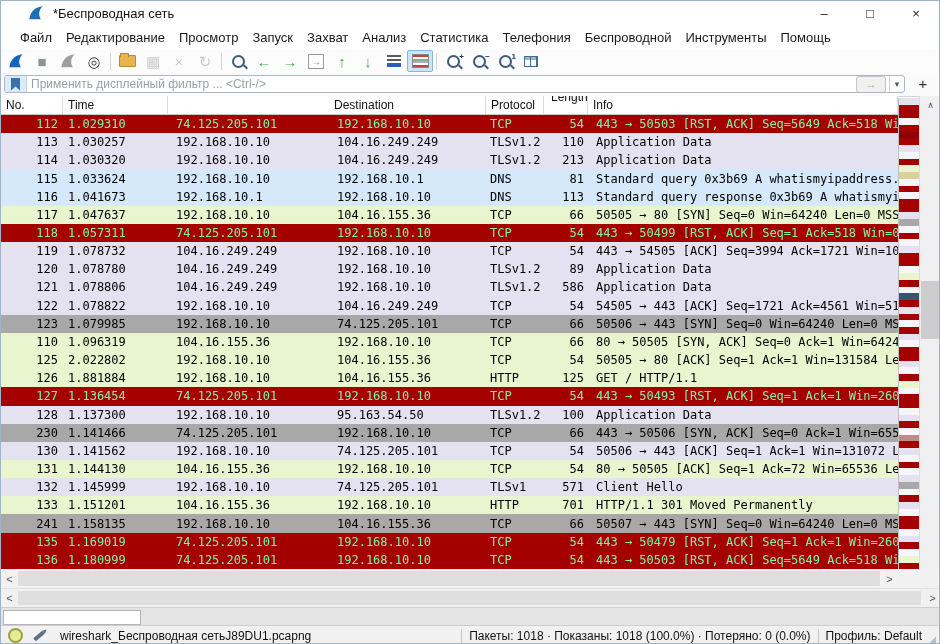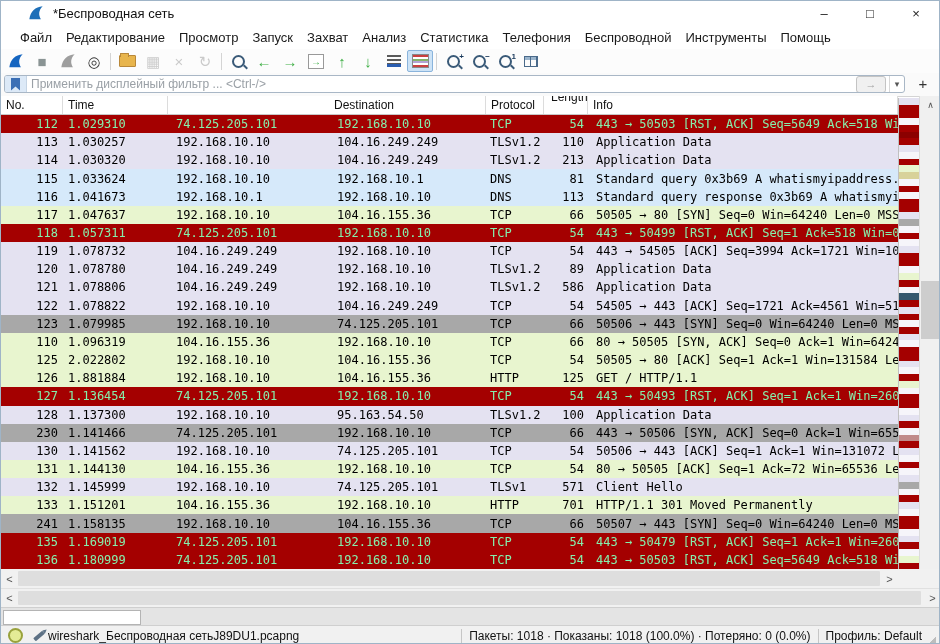--- a/index.html
+++ b/index.html
@@ -107,21 +107,21 @@
   .statusbar{position:absolute;left:0;top:624px;right:0;height:20px;background:#f1f1f1;
     border-top:1px solid #cfcfcf;display:flex;align-items:center;font-size:12px;color:#111;
     box-sizing:border-box;}
   .expert{width:11px;height:11px;border-radius:50%;background:#e4ec96;border:2px solid #99a23c;
     margin-left:7px;}
   .pencilwrap{width:16px;height:14px;position:relative;margin-left:9px;}
   .pencil{position:absolute;left:1px;top:5px;width:12px;height:4px;background:#5d7185;
     transform:rotate(-40deg);border-radius:1px;}
   .pencil:after{content:"";position:absolute;right:-4px;top:0;border-left:4px solid #5d7185;
     border-top:2px solid transparent;border-bottom:2px solid transparent;}
-  .fname{}
+  .fname{margin-left:12px;}
   .sspacer{flex:1;}
   .sdiv{width:1px;height:14px;background:#c6c6c6;margin:0 7px;}
   .grip{width:9px;height:9px;margin:0 3px 0 5px;align-self:flex-end;
     background:linear-gradient(135deg,transparent 55%,#bdbdbd 55%);}
 </style>
 </head>
 <body>
 
 <div class="window">
 

